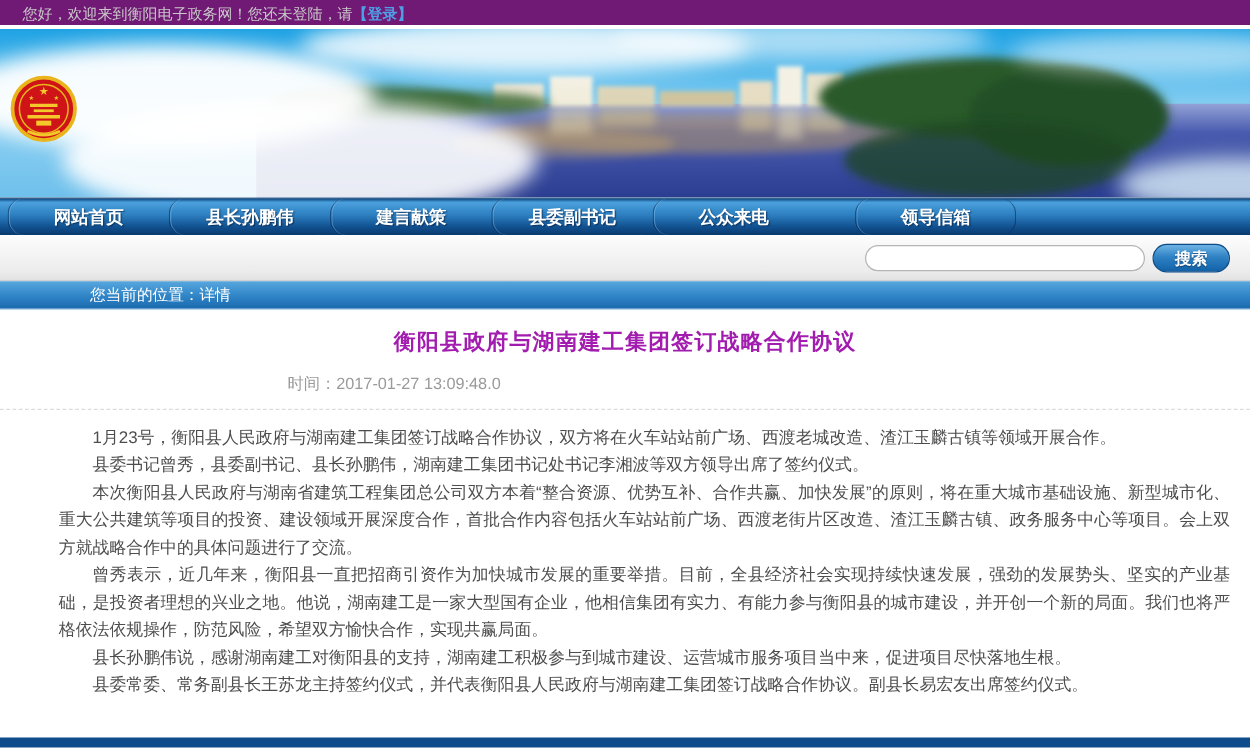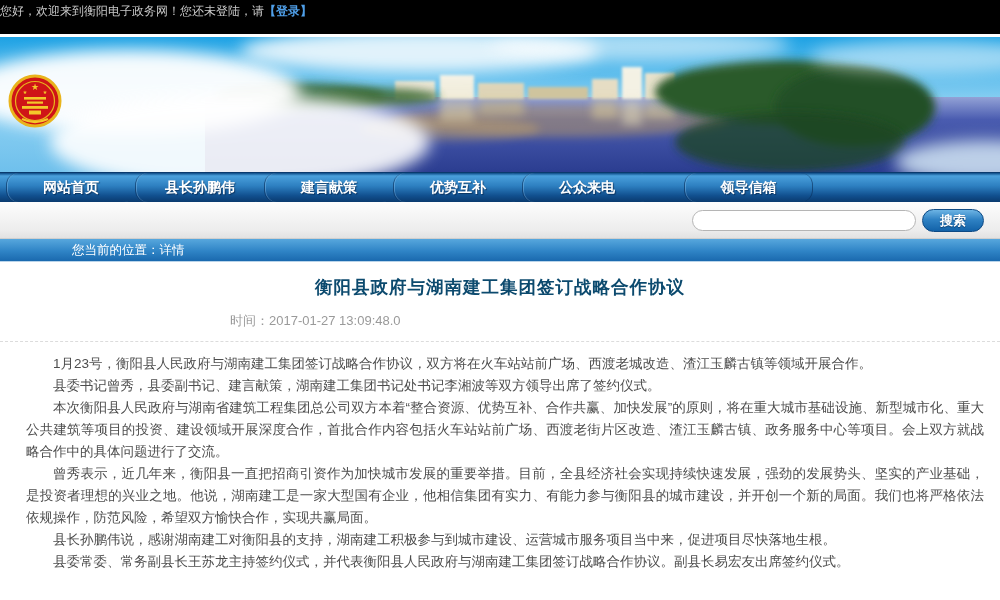--- a/index.html
+++ b/index.html
@@ -1,21 +1,21 @@
 <!DOCTYPE html>
 <html><head>
 <meta charset="utf-8">
 <style>
   * { margin:0; padding:0; box-sizing:border-box; }
   html,body { width:1000px; height:600px; overflow:hidden; background:#fff;
               font-family:"Liberation Sans","DejaVu Sans",sans-serif; }
 
   
-  .topbar { height:34px; background:#000000; color:#c9c9c9; font-size:12px;
-            line-height:22px; }
+  .topbar { height:20px; background:#701a75; color:#c9c9c9; font-size:12px;
+            line-height:22px; padding-left:18px; }
   .topbar .login { color:#4f9fe8; font-weight:bold; text-decoration:none; cursor:pointer; }
 
   .top-gap { height:3px; background:#ffffff; }
 
   
   .banner { position:relative; height:135px; overflow:hidden; }
   .banner svg.scene { position:absolute; left:0; top:0; width:100%; height:100%; display:block; }
   .emblem { position:absolute; left:8px; top:36px; width:54px; height:56px; }
   .site-id { position:absolute; left:66px; top:40px; cursor:pointer; }
   .site-name { color:#e0140d; font-size:31px; font-weight:bold; letter-spacing:2px;
@@ -45,28 +45,28 @@
                 color:#fff; font-size:13px; font-weight:bold; line-height:21px; text-align:center;
                 cursor:pointer; text-shadow:0 1px 1px rgba(0,20,50,.5); }
 
   
   .breadcrumb { height:23px; background:linear-gradient(to bottom,#57a7dd 0%,#2f84c6 55%,#1a69ae 100%);
                 color:#fff; font-size:12.5px; line-height:23px; padding-left:72px;
                 border-bottom:1px solid #b9d4ea; }
 
   
   .content { height:342px; background:#fff; overflow:hidden; }
-  .art-title { text-align:center; font-size:17.5px; font-weight:bold; color:#0c4a6e;
+  .art-title { text-align:center; font-size:17.5px; font-weight:bold; color:#a21caf;
                padding-top:13px; letter-spacing:1px;
                font-family:"Liberation Serif","DejaVu Serif",serif; }
   .art-time { margin:13px 0 0 230px; color:#9a9a9a; font-size:13px; }
   .divider { border-bottom:1px dashed #dcdcdc; margin-top:11px; }
   .art-body { padding:11px 16px 0 26px; }
   .art-body p { font-size:13.5px; color:#4d4d4d; line-height:22px;
-                text-indent:2em; text-align:justify; }
+                text-indent:2em; text-align:justify;margin-left:21px; }
 
   
   .footer { height:8px; background:#0e4c8c; }
 </style>
 </head>
 <body>
 
 <div class="topbar">
   <span>您好，欢迎来到衡阳电子政务网！您还未登陆，请</span><a class="login">【登录】</a>
 </div>
@@ -148,41 +148,41 @@
     <rect x="21" y="37.5" width="12" height="4" fill="#f4c82a"></rect>
     <path d="M14 46 Q27 52 40 46" stroke="#f4c82a" stroke-width="2.4" fill="none"></path>
   </svg>
 
 </div>
 
 <div class="nav">
   <a>网站首页</a>
   <a>县长孙鹏伟</a>
   <a>建言献策</a>
-  <a>优势互补</a>
+  <a>县委副书记</a>
   <a>公众来电</a>
   <a>领导信箱</a>
 </div>
 
 <div class="searchrow">
   <input type="text" placeholder="" style="">
   <div class="search-btn">搜索</div>
 </div>
 
 <div class="breadcrumb">您当前的位置：详情</div>
 
 <div class="content">
   <div class="art-title">衡阳县政府与湖南建工集团签订战略合作协议</div>
   <div class="art-time">
     <span>时间：</span><span>2017-01-27 13:09:48.0</span>
   </div>
   <div class="divider"></div>
   <div class="art-body">
     <p>1月23号，衡阳县人民政府与湖南建工集团签订战略合作协议，双方将在火车站站前广场、西渡老城改造、渣江玉麟古镇等领域开展合作。</p>
-    <p>县委书记曾秀，县委副书记、建言献策，湖南建工集团书记处书记李湘波等双方领导出席了签约仪式。</p>
+    <p>县委书记曾秀，县委副书记、县长孙鹏伟，湖南建工集团书记处书记李湘波等双方领导出席了签约仪式。</p>
     <p>本次衡阳县人民政府与湖南省建筑工程集团总公司双方本着“整合资源、优势互补、合作共赢、加快发展”的原则，将在重大城市基础设施、新型城市化、重大公共建筑等项目的投资、建设领域开展深度合作，首批合作内容包括火车站站前广场、西渡老街片区改造、渣江玉麟古镇、政务服务中心等项目。会上双方就战略合作中的具体问题进行了交流。</p>
     <p>曾秀表示，近几年来，衡阳县一直把招商引资作为加快城市发展的重要举措。目前，全县经济社会实现持续快速发展，强劲的发展势头、坚实的产业基础，是投资者理想的兴业之地。他说，湖南建工是一家大型国有企业，他相信集团有实力、有能力参与衡阳县的城市建设，并开创一个新的局面。我们也将严格依法依规操作，防范风险，希望双方愉快合作，实现共赢局面。</p>
     <p>县长孙鹏伟说，感谢湖南建工对衡阳县的支持，湖南建工积极参与到城市建设、运营城市服务项目当中来，促进项目尽快落地生根。</p>
     <p>县委常委、常务副县长王苏龙主持签约仪式，并代表衡阳县人民政府与湖南建工集团签订战略合作协议。副县长易宏友出席签约仪式。</p>
   </div>
 </div>
 
 <div class="footer"></div>
 
 </body></html>

